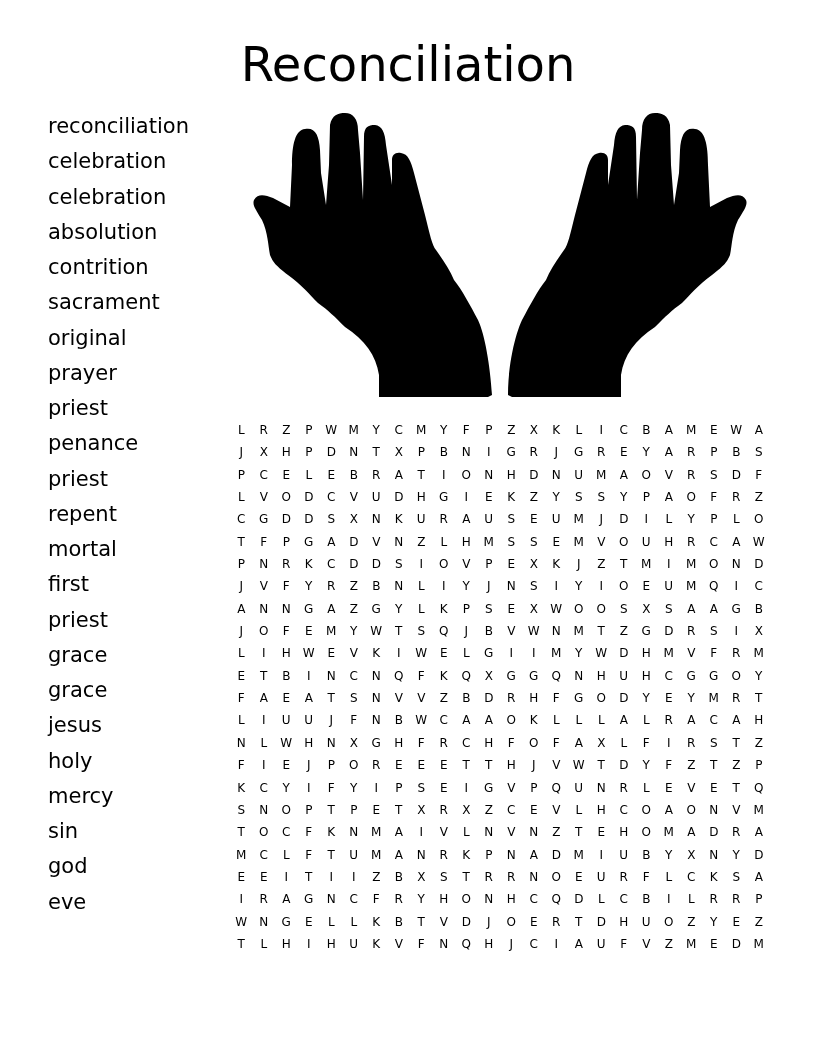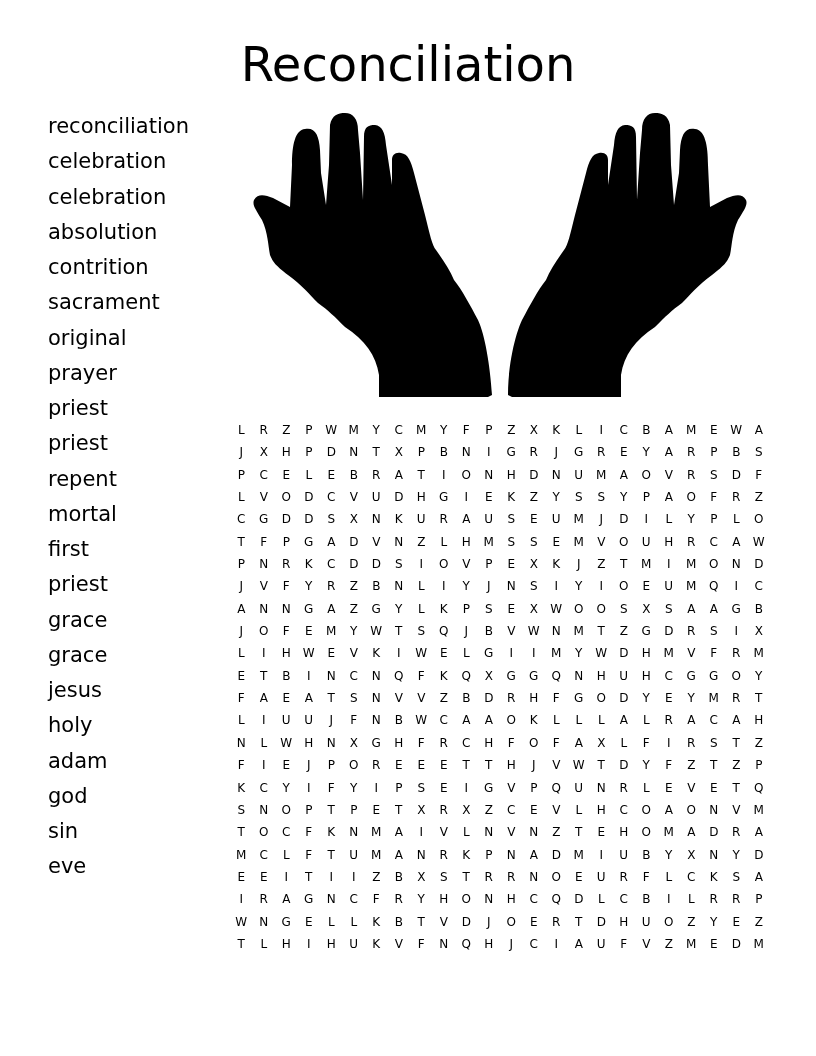--- a/index.html
+++ b/index.html
@@ -19,32 +19,33 @@
 <ul class="words" id="word-list">
     <li>reconciliation</li>
     <li>celebration</li>
     <li>celebration</li>
     <li>absolution</li>
     <li>contrition</li>
     <li>sacrament</li>
     <li>original</li>
     <li>prayer</li>
     <li>priest</li>
+    <li>penance</li>
     <li>priest</li>
     <li>repent</li>
     <li>mortal</li>
     <li>first</li>
     <li>priest</li>
     <li>grace</li>
     <li>grace</li>
     <li>jesus</li>
     <li>holy</li>
-    <li>adam</li>
+    <li>mercy</li>
+    <li>sin</li>
     <li>god</li>
-    <li>sin</li>
     <li>eve</li>
   </ul>
 
 <div class="hands">
   <svg width="520" height="300" viewBox="0 0 520 300" xmlns="http://www.w3.org/2000/svg">
 
     <path fill="#000" d="M139,292 L139,270 C136,250 125,235 105,222 C95,212 88,205 78,198 C70,190 62,180 48,170 C35,160 33,157 30,150 C28,140 28,128 22,115 C16,105 12,100 14,95 C18,88 25,90 33,93 L50,102 L52,60 C52,40 55,25 65,24 C75,22 79,30 80,45 L81,68 L86,100 L89,60 L90,20 C92,10 98,8 105,8 C113,8 118,14 118,25 L120,48 L123,95 L124,32 C124,22 128,20 135,20 C142,21 145,27 146,40 L152,80 L152,55 C152,50 155,47 161,48 C168,49 171,56 174,68 L185,110 C190,130 192,140 196,145 C203,155 210,165 214,175 C222,185 230,200 238,215 C245,230 250,260 252,290 L248,292 Z"></path>
 
     <path fill="#000" d="M381,292 L381,270 C384,250 395,235 415,222 C425,212 432,205 442,198 C450,190 458,180 472,170 C485,160 487,157 490,150 C492,140 492,128 498,115 C504,105 508,100 506,95 C502,88 495,90 487,93 L470,102 L468,60 C468,40 465,25 455,24 C445,22 441,30 440,45 L439,68 L434,100 L431,60 L430,20 C428,10 422,8 415,8 C407,8 402,14 402,25 L400,48 L397,95 L396,32 C396,22 392,20 385,20 C378,21 375,27 374,40 L368,80 L368,55 C368,50 365,47 359,48 C352,49 349,56 346,68 L335,110 C330,130 328,140 324,145 C317,155 310,165 306,175 C298,185 290,200 282,215 C275,230 268,260 268,290 L272,292 Z"></path>
   </svg>

